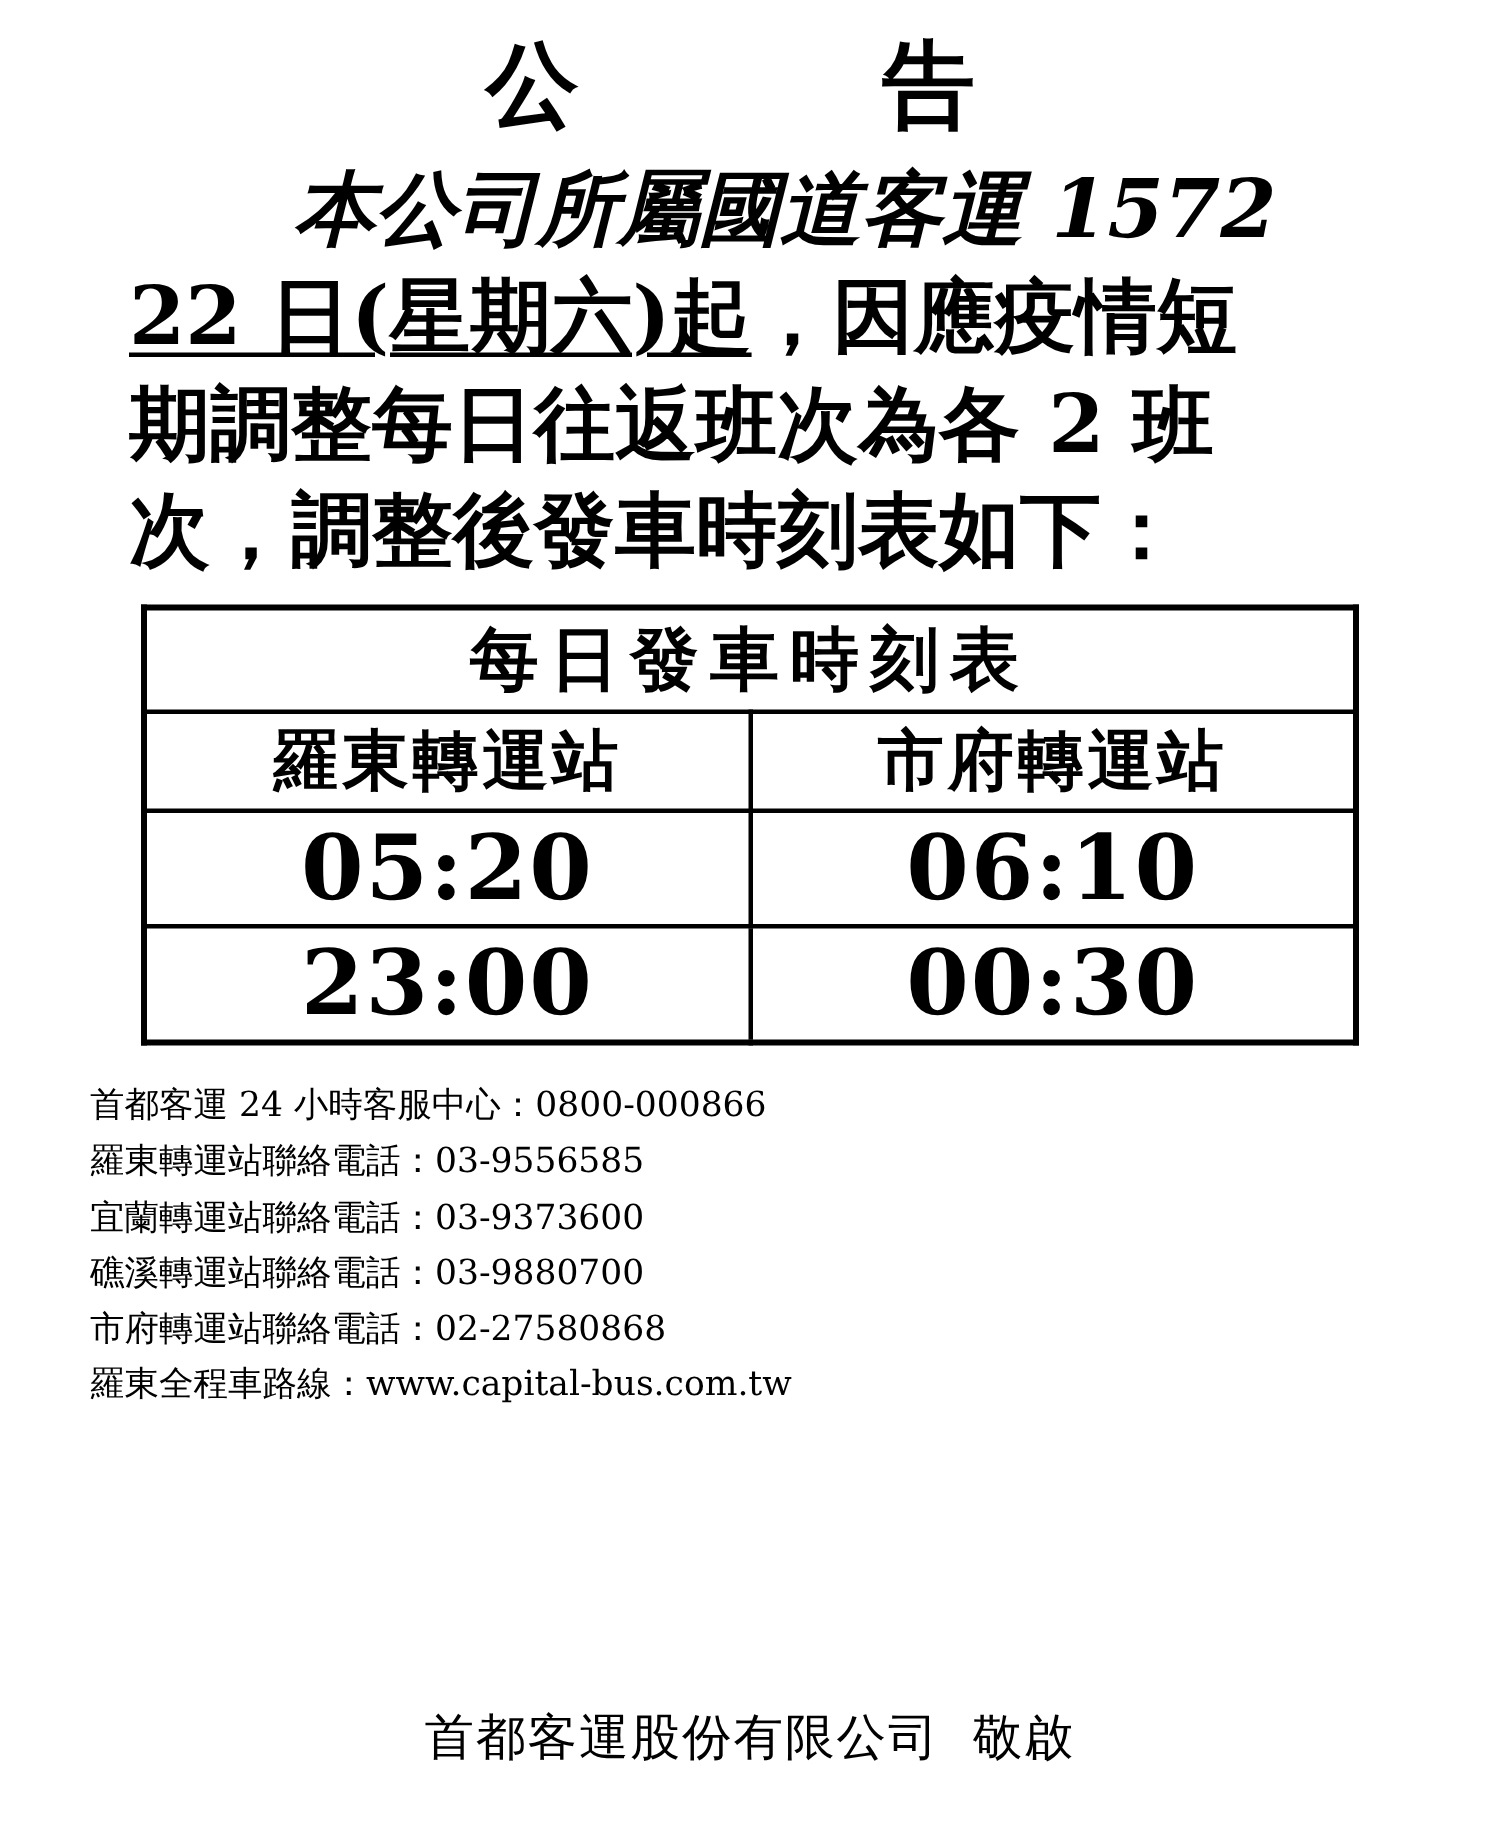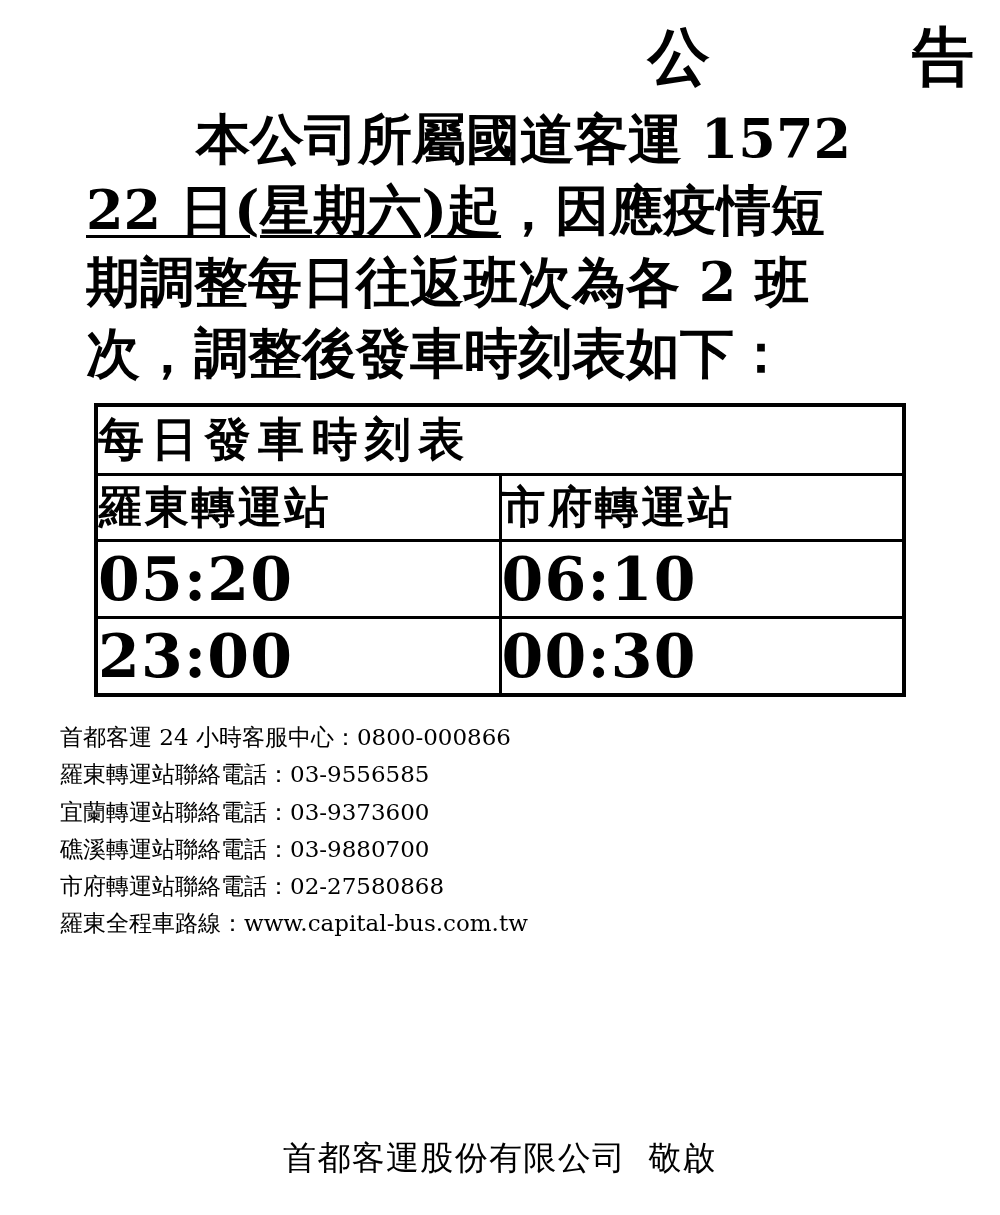--- a/index.html
+++ b/index.html
@@ -18,21 +18,21 @@
 
   .page {
     position: relative;
     width: 1000px;
     height: 1215px;
     box-sizing: border-box;
   }
 
   
   .title {
-    text-align: right;
+    text-align: center;
     font-size: 62px;
     font-weight: bold;
     letter-spacing: 0.42em;
     padding-top: 26px;
     line-height: 1.0;
     font-family: "DejaVu Serif", "Liberation Serif", serif;
   }
 
   
   .body-block {
@@ -41,42 +41,42 @@
     font-size: 54px;
     font-weight: bold;
     line-height: 1.32;
     text-align: justify;
     font-family: "DejaVu Serif", "Liberation Serif", serif;
   }
   .body-block .ln {
     display: block;
     white-space: nowrap;
   }
-  .ln-1 { text-indent: 110px; }
+  .ln-1 { text-indent: 110px; font-style: italic; }
   .ln-2, .ln-3, .ln-4, .ln-5 { text-indent: 0; }
   .u {
     text-decoration: underline;
     text-underline-offset: 6px;
     text-decoration-thickness: 3px;
   }
 
   
   .table-wrap {
     margin: 14px auto 0 auto;
     width: 812px;
   }
   table.timetable {
     width: 100%;
     border-collapse: collapse;
     border: 4px solid #000;
     table-layout: fixed;
   }
   table.timetable td {
     border: 3px solid #000;
-    text-align: left;
+    text-align: center;
     font-weight: bold;
     font-family: "DejaVu Serif", "Liberation Serif", serif;
     padding: 2px 0;
   }
   td.tt-head {
     font-size: 46px;
     letter-spacing: 0.16em;
     padding: 6px 0 8px 0;
   }
   td.tt-col {

